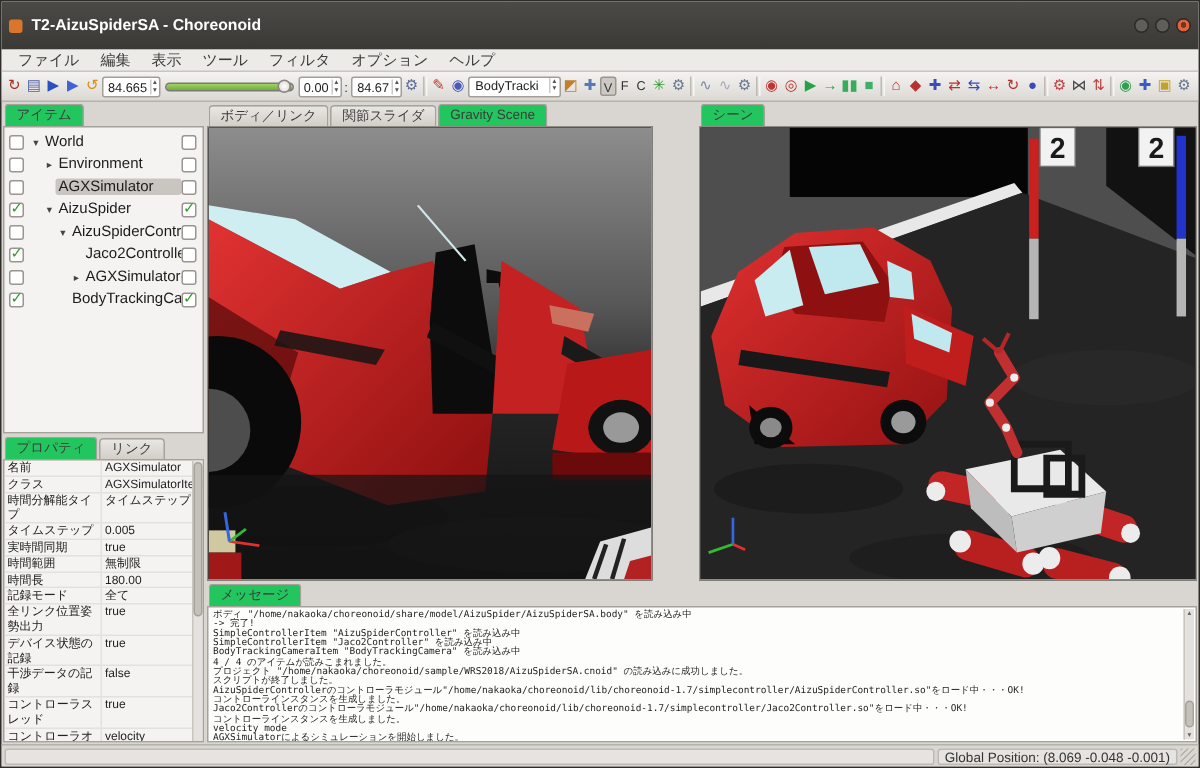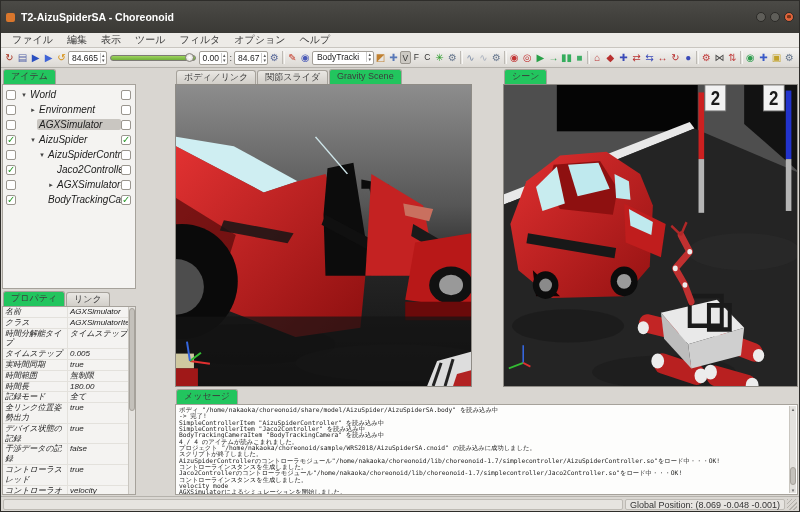--- a/index.html
+++ b/index.html
@@ -38,28 +38,28 @@
   .thumb{position:absolute;top:2px;left:88%;width:9px;height:9px;border-radius:50%;
     background:radial-gradient(#ffffff,#d6d3cd);border:1px solid #87847e;}
   .combo{display:flex;align-items:flex-start;background:#fff;border:1px solid #a39f98;border-radius:2px;
     height:14px;padding:0 2px 0 4px;font-size:8.5px;color:#222;flex:0 0 auto;width:62px;}
   .combo .spinbtns{margin-left:auto;}
   .vfc{width:11px;height:13px;font-size:8.5px;line-height:12px;text-align:center;color:#333;flex:0 0 auto;}
   .vfc.pressed{border:1px solid #9a968f;background:#ccc9c3;border-radius:2px;}
   
   .main{flex:1;display:flex;min-height:0;padding:1px;gap:2px;}
   .leftcol{width:134px;display:flex;flex-direction:column;gap:2px;flex:0 0 auto;min-height:0;}
-  .centercol{flex:1;display:flex;flex-direction:column;gap:2px;min-width:0;min-height:0;margin-left:37px;}
+  .centercol{flex:1;display:flex;flex-direction:column;gap:2px;min-width:0;min-height:0;}
   .panel{display:flex;flex-direction:column;min-height:0;position:relative;}
   .tabbar{height:15px;display:flex;align-items:flex-end;padding-left:1px;flex:0 0 auto;}
   .tab{font-size:9px;color:#3c3c3c;background:linear-gradient(#e9e7e3,#d2cfc9);border:1px solid #a6a29b;
     border-bottom:none;border-radius:3px 3px 0 0;padding:1px 7px 1px 7px;margin-right:1px;white-space:nowrap;
     height:14px;line-height:11px;overflow:hidden;}
   .tab.active{background:#22c55e;height:15px;}
-  .panelbody{flex:1;background:#f4f3f1;border:1px solid #a6a29b;min-height:0;overflow:hidden;font-style:italic;}
+  .panelbody{flex:1;background:#f4f3f1;border:1px solid #a6a29b;min-height:0;overflow:hidden;}
   
   .itempanel{height:220px;flex:0 0 auto;}
   .tree{padding:2px 1px 0 1px;}
   .trow{display:flex;align-items:center;height:15px;font-size:10px;color:#1c1c1c;}
   .trow.sel .tlabel{background:#c9c6c1;border-radius:2px;}
   .cb{width:10px;height:10px;background:#fff;border:1px solid #9a968f;border-radius:2px;margin:0 2px;
     flex:0 0 auto;position:relative;}
   .cb.checked::after{content:"✓";position:absolute;left:0px;top:-2px;font-size:10px;font-weight:bold;color:#2d9a2d;}
   .ind{flex:0 0 auto;height:1px;}
   .exp{width:8px;font-size:7px;color:#444;flex:0 0 auto;text-align:center;}

